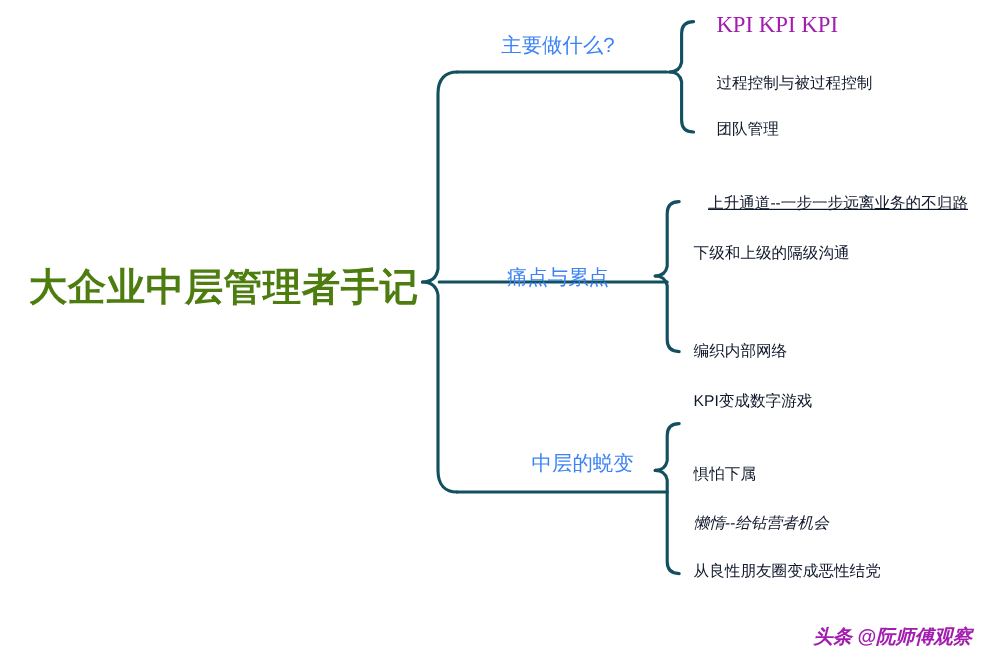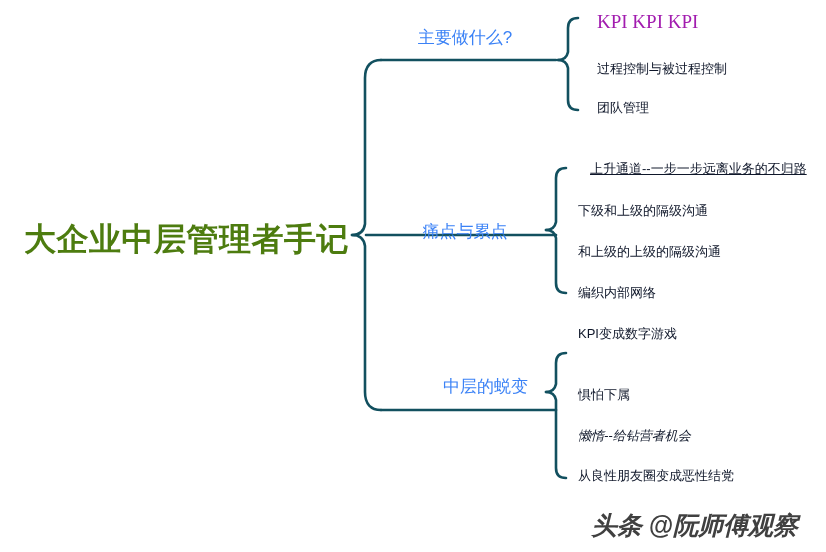--- a/index.html
+++ b/index.html
@@ -51,24 +51,24 @@
     white-space: nowrap;
     line-height: 1;
   }
   .leaf.kpi-serif {
     font-family: "Liberation Serif", serif;
     font-size: 19px;
     color: #a21caf;
   }
   .watermark {
     position: absolute;
-    right: 28px;
+    right: 16px;
     bottom: 10px;
-    font-size: 25px;
-    color: #404040;
+    font-size: 16px;
+    color: #a21caf;
     font-weight: bold;
     white-space: nowrap;
     font-style: italic;
   }
 </style>
 </head>
 <body>
 
 <div id="canvas">
 
@@ -98,21 +98,20 @@
   <div class="branch-label" style="left:390px; top:26px; width:150px;">主要做什么?</div>
   <div class="branch-label" style="left:390px; top:200px; width:150px;margin-top:20px;">痛点与累点</div>
   <div class="branch-label" style="left:378px; top:375px; width:150px;text-align:right;">中层的蜕变</div>
 
   <div class="leaf kpi-serif" style="left:597px; top:12px;">KPI KPI KPI</div>
   <div class="leaf" style="left:597px; top:62px;">过程控制与被过程控制</div>
   <div class="leaf" style="left:597px; top:101px;">团队管理</div>
 
   <div class="leaf" style="left:590px; top:162px;text-decoration:underline;">上升通道--一步一步远离业务的不归路</div>
   <div class="leaf" style="left:578px; top:204px;">下级和上级的隔级沟通</div>
-  <div class="leaf" style="left:578px; top:245px;">和上级的上级的隔级沟通</div>
   <div class="leaf" style="left:578px; top:286px;">编织内部网络</div>
 
   <div class="leaf" style="left:578px; top:327px;text-align:right;">KPI变成数字游戏</div>
   <div class="leaf" style="left:578px; top:388px;">惧怕下属</div>
   <div class="leaf" style="left:578px; top:429px;font-style:italic;">懒惰--给钻营者机会</div>
   <div class="leaf" style="left:578px; top:469px;">从良性朋友圈变成恶性结党</div>
 
   <div class="watermark">头条 @阮师傅观察</div>
 
 </div>

